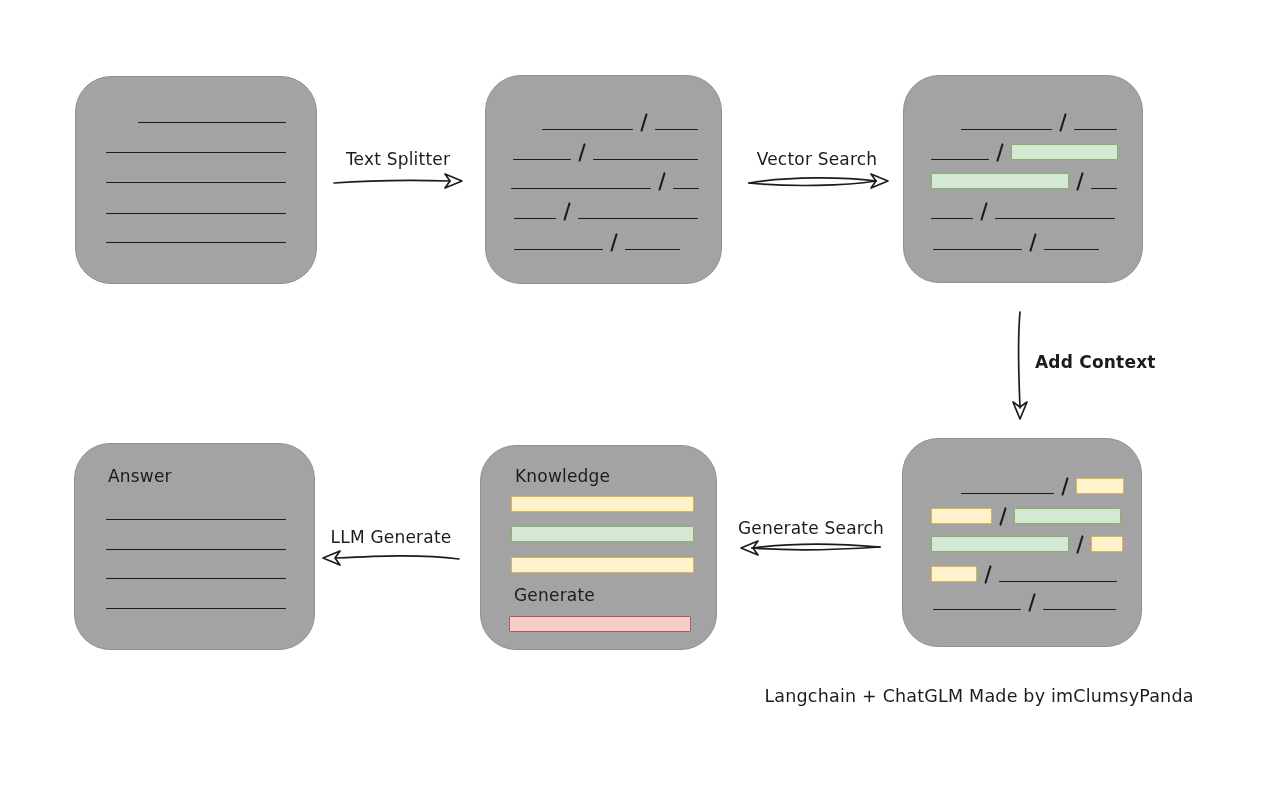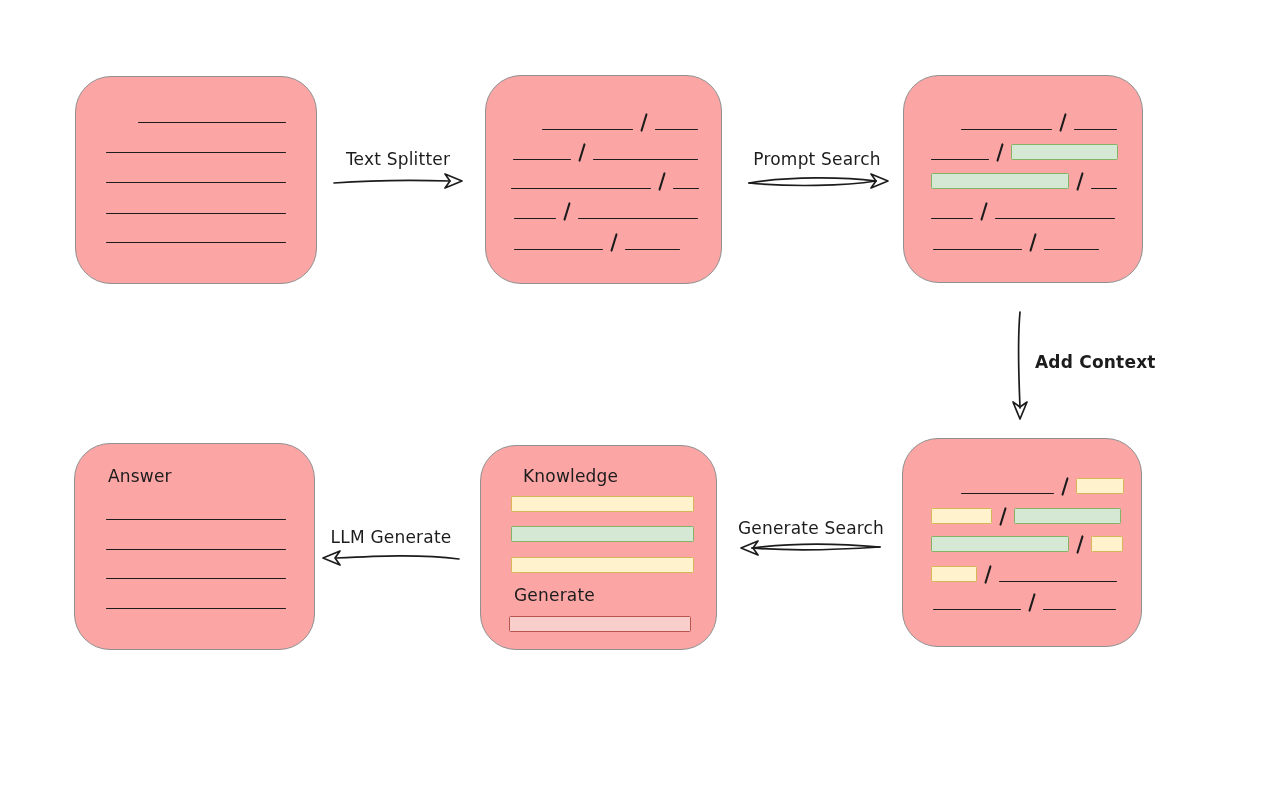--- a/index.html
+++ b/index.html
@@ -1,21 +1,21 @@
 <!DOCTYPE html>
 <html style="--line: #1c1c1c; --box-border: #909090;"><head>
 <meta charset="utf-8">
 <style>
   html,body{margin:0;padding:0;background:#ffffff;}
   .stage{
     position:relative;width:1262px;height:792px;background:#ffffff;overflow:hidden;
     font-family:"DejaVu Sans","Liberation Sans",sans-serif;color:var(--line,#1c1c1c);
   }
   .box{
-    position:absolute;background:#fca5a5;
+    position:absolute;background:#a3a3a3;
     border:1.4px solid var(--box-border,#909090);
     border-radius:36px;box-sizing:border-box;
   }
   .row{position:absolute;display:flex;align-items:flex-end;gap:7px;height:18px;}
   .seg-line{height:0;border-bottom:1.7px solid var(--line,#1c1c1c);border-radius:1px;align-self:flex-end;}
   .seg-slash{position:relative;width:8px;height:18px;}
   .seg-slash .bar{
     position:absolute;left:3px;bottom:-2px;width:2px;height:19px;
     background:var(--line,#1c1c1c);transform:rotate(17deg);border-radius:2px;
   }
@@ -185,21 +185,21 @@
       <div class="row" style="left: 30px; top: 153px;">
         <div class="seg-line" style="width: 88px;"></div>
         <div class="seg-slash">
           <div class="bar"></div>
         </div>
         <div class="seg-line" style="width: 73px;"></div>
       </div>
     </div>
 
   <div class="box" id="box-prompt" style="left:480px;top:445px;width:237px;height:205px;">
-    <div class="box-label" style="left:34px;top:20px;margin-left:8px;">Knowledge</div>
+    <div class="box-label" style="left:34px;top:20px;">Knowledge</div>
     <div class="box-label" style="left:33px;top:139px;">Generate</div>
   <div class="row" style="left: 30px; top: 48px;">
         <div class="seg-bar" style="width: 183px; background: rgb(255, 242, 204); border-color: rgb(214, 182, 86);"></div>
       </div>
       <div class="row" style="left: 30px; top: 78px;">
         <div class="seg-bar" style="width: 183px; background: rgb(213, 232, 212); border-color: rgb(130, 179, 102);"></div>
       </div>
       <div class="row" style="left: 30px; top: 109px;">
         <div class="seg-bar" style="width: 183px; background: rgb(255, 242, 204); border-color: rgb(214, 182, 86);"></div>
       </div>
@@ -218,18 +218,19 @@
       </div>
       <div class="row" style="left: 31px; top: 117px;">
         <div class="seg-line" style="width: 180px;"></div>
       </div>
       <div class="row" style="left: 31px; top: 147px;">
         <div class="seg-line" style="width: 180px;"></div>
       </div>
     </div>
 
   <div class="arrow-label centered" style="left:398px;top:149px;">Text Splitter</div>
-  <div class="arrow-label centered" style="left:817px;top:149px;">Prompt Search</div>
+  <div class="arrow-label centered" style="left:817px;top:149px;">Vector Search</div>
   <div class="arrow-label" style="left:1035px;top:352px;font-weight:bold;">Add Context</div>
   <div class="arrow-label centered" style="left:811px;top:518px;">Generate Search</div>
   <div class="arrow-label centered" style="left:391px;top:527px;">LLM Generate</div>
 
+  <div class="caption">Langchain + ChatGLM Made by imClumsyPanda</div>
 </div>
 
 </body></html>

